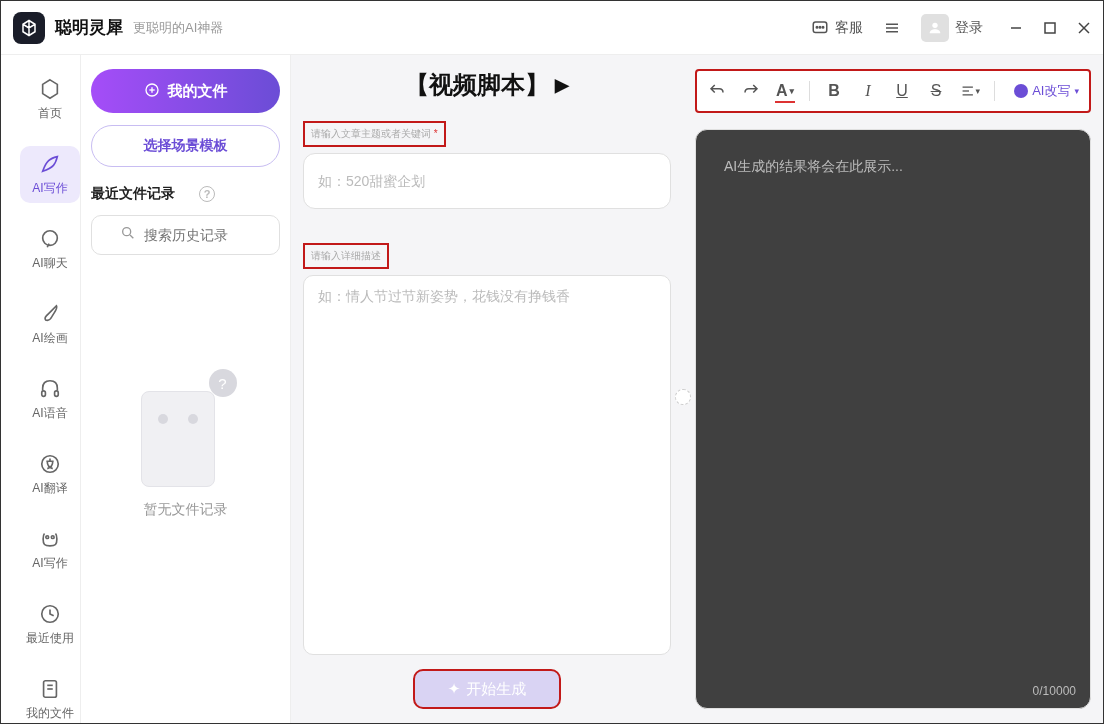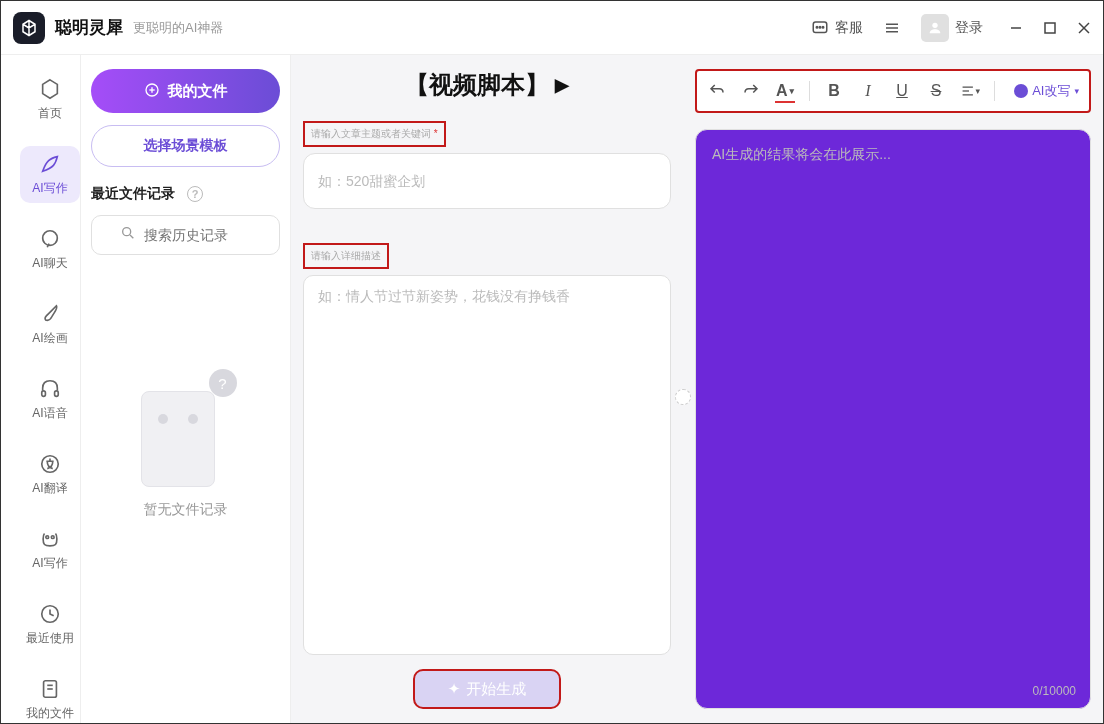--- a/index.html
+++ b/index.html
@@ -89,21 +89,21 @@
       height: 42px;
       background: #fff;
       border: 1px solid #c8bdf2;
       color: #6b4dd6;
       border-radius: 22px;
       font-size: 14px;
       font-weight: 600;
       cursor: pointer;
     }
     .recent-header {
-      display: flex; align-items: center; gap: 12px;
+      display: flex; align-items: center; gap: 24px;
       font-size: 14px; font-weight: 700; color: #222;
       margin-top: 6px;
     }
     .help-ico { width: 16px; height: 16px; border: 1px solid #bbb; border-radius: 50%; display: flex; align-items: center; justify-content: center; font-size: 11px; color: #bbb; }
     .search-box {
       height: 40px;
       border: 1px solid #e0e0e0;
       border-radius: 10px;
       display: flex; align-items: center;
       padding: 0 28px; gap: 8px;
@@ -229,22 +229,22 @@
       margin-left: auto;
       display: flex; align-items: center; gap: 4px;
       font-size: 13px; color: #6b4dd6;
       cursor: pointer;
     }
     .ai-dot { width: 14px; height: 14px; background: #6b4dd6; border-radius: 50%; }
     .output-box {
       flex: 1;
       border: 1px solid #e0e0e0;
       border-radius: 12px;
-      background: #6d28d9;
-      padding: 16px;
+      background: #404040;
+      padding: 28px;
       font-size: 14px;
       color: #bbb;
       position: relative;
     }
     .counter {
       position: absolute;
       bottom: 10px; right: 14px;
       font-size: 12px; color: #bbb;
     }
     .drag-handle {

